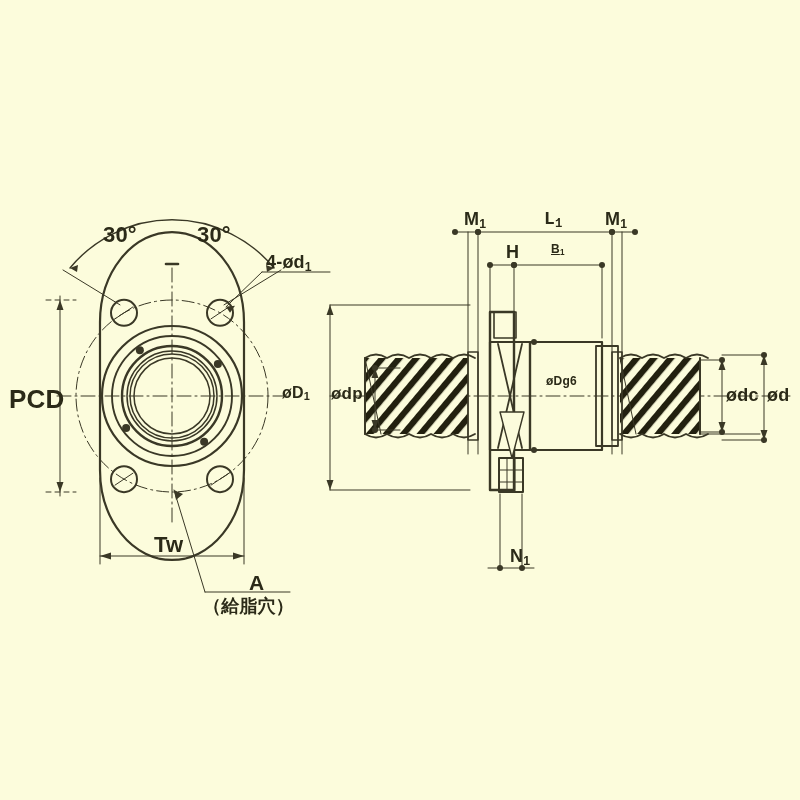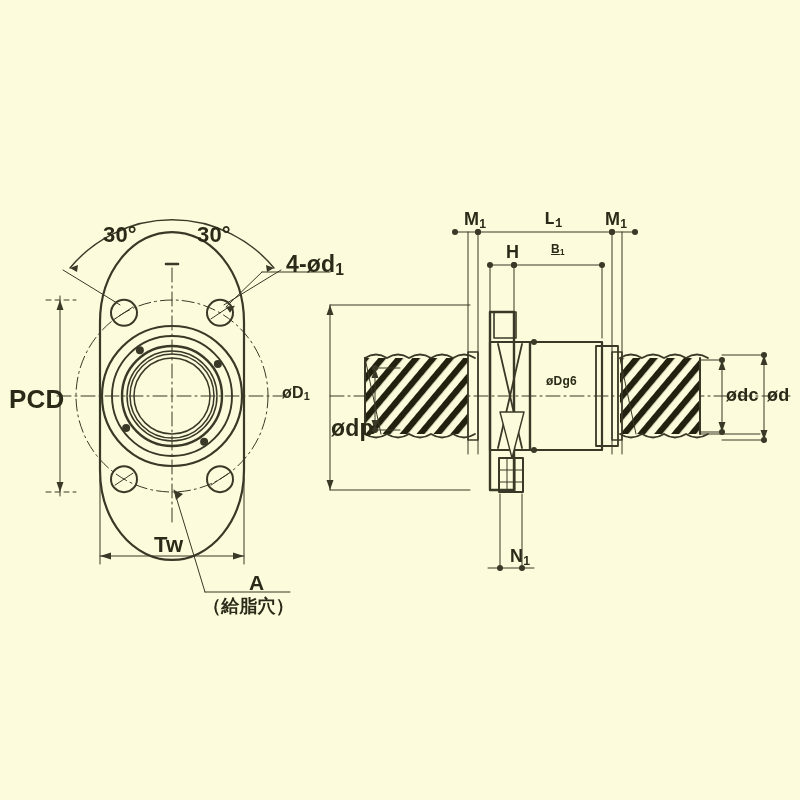--- a/index.html
+++ b/index.html
@@ -178,37 +178,37 @@
         <circle cx="522" cy="568" r="3" fill="#3a3826" stroke="none"></circle>
         <line x1="530" y1="342" x2="602" y2="342" stroke="#3a3826" stroke-width="1"></line>
         <line x1="530" y1="450" x2="602" y2="450" stroke="#3a3826" stroke-width="1"></line>
       </g>
 </svg>
 
 <div class="lbl" style="left:103px;top:224px;font-size:22px;">30°</div>
 
 <div class="lbl" style="left:197px;top:224px;font-size:22px;">30°</div>
 
-<div class="lbl" style="left:266px;top:253px;font-size:23px;margin-left:20px;">
+<div class="lbl" style="left:266px;top:253px;font-size:18px;">
   <span>4-ød</span><sub>1</sub>
 </div>
 
 <div class="lbl" style="left:9px;top:386px;font-size:26px;">PCD</div>
 
 <div class="lbl" style="left:154px;top:534px;font-size:22px;">Tw</div>
 
 <div class="lbl" style="left:249px;top:572px;font-size:21px;">A</div>
 
 <div class="lbl jp" style="left:203px;top:598px;font-size:18px;">（給脂穴）</div>
 
 <div class="lbl" style="left:282px;top:385px;font-size:16px;">
   <span>øD</span><sub>1</sub>
 </div>
 
-<div class="lbl" style="left:331px;top:385px;font-size:23px;margin-top:32px;">ødp</div>
+<div class="lbl" style="left:331px;top:385px;font-size:17px;">ødp</div>
 
 <div class="lbl" style="left:546px;top:375px;font-size:12px;">øDg6</div>
 
 <div class="lbl" style="left:726px;top:386px;font-size:18px;">ødc</div>
 
 <div class="lbl" style="left:767px;top:386px;font-size:18px;">ød</div>
 
 <div class="lbl" style="left:464px;top:210px;font-size:18px;">
   <span>M</span><sub>1</sub>
 </div>

